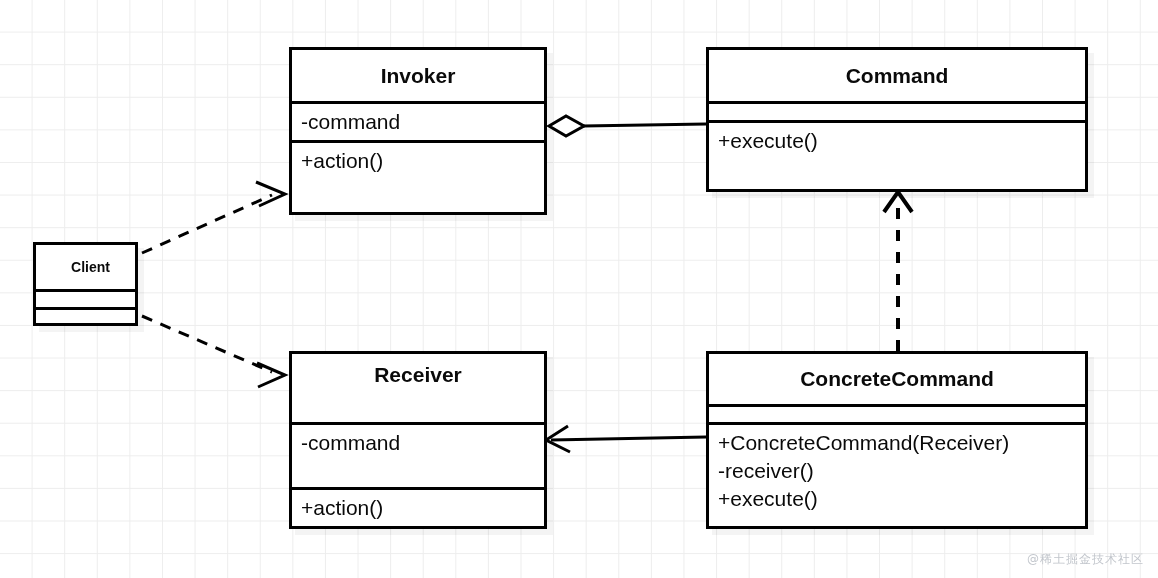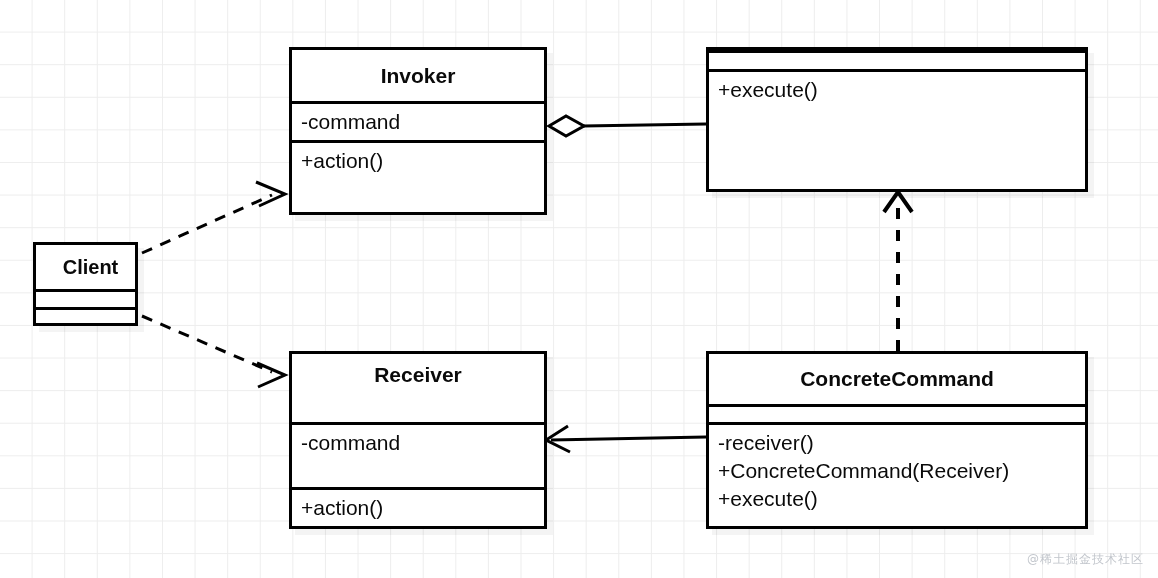--- a/index.html
+++ b/index.html
@@ -53,21 +53,21 @@
   }
   .uml-compartment.empty {
     padding: 0;
   }
   .uml-compartment.grow {
     flex: 1 1 auto;
   }
 
   
   #box-client       { left: 33px;  top: 242px; width: 105px; height: 84px; }
-  #box-client .uml-title { height: 48px; font-size: 20px; padding-left: 10px; }
+  #box-client .uml-title { height: 48px; font-size: 14px; padding-left: 10px; }
   #box-client .strip1 { height: 19px; }
   #box-client .strip2 { height: 17px; }
 
   #box-invoker      { left: 289px; top: 47px;  width: 258px; height: 168px; }
   #box-invoker .uml-title { height: 51px; }
 
   #box-command      { left: 706px; top: 47px;  width: 382px; height: 145px; }
   #box-command .uml-title { height: 51px; }
   #box-command .strip1 { height: 19px; }
 
@@ -143,41 +143,42 @@
     <div class="uml-title">Invoker</div>
     <div class="uml-compartment">
       <div>-command</div>
     </div>
     <div class="uml-compartment grow">
       <div>+action()</div>
     </div>
   </div>
 
   <div class="uml-class" id="box-command">
+    <div class="uml-title">Command</div>
     <div class="uml-compartment empty strip1"></div>
     <div class="uml-compartment grow">
       <div>+execute()</div>
     </div>
   </div>
 
   <div class="uml-class" id="box-receiver">
     <div class="uml-title">Receiver</div>
     <div class="uml-compartment">
       <div>-command</div>
     </div>
     <div class="uml-compartment grow">
       <div>+action()</div>
     </div>
   </div>
 
   <div class="uml-class" id="box-concrete">
     <div class="uml-title">ConcreteCommand</div>
     <div class="uml-compartment empty strip1"></div>
     <div class="uml-compartment grow">
+      <div>+ConcreteCommand(Receiver)</div>
       <div>-receiver()</div>
-      <div>+ConcreteCommand(Receiver)</div>
       <div>+execute()</div>
     </div>
   </div>
 
   <div id="watermark">@稀土掘金技术社区</div>
 
 </div>
 
 </body></html>

